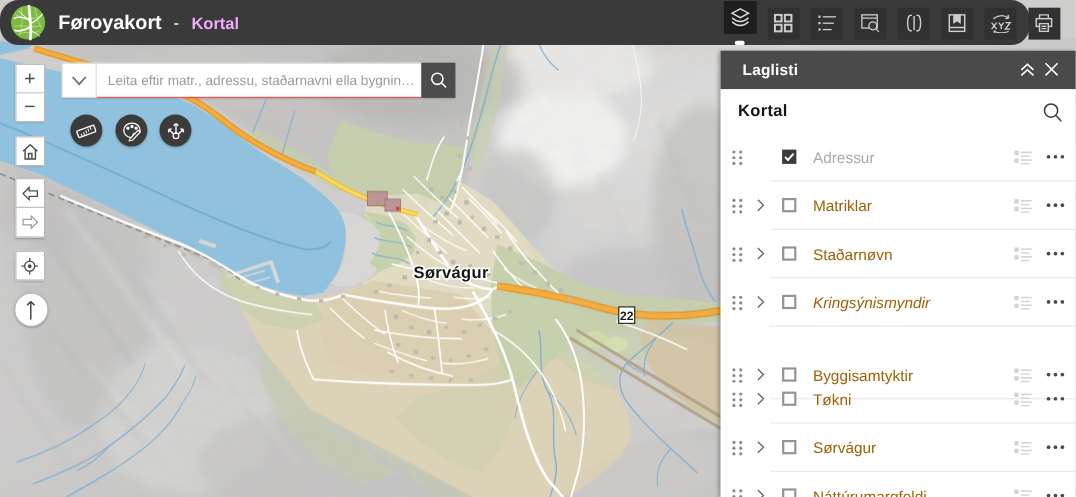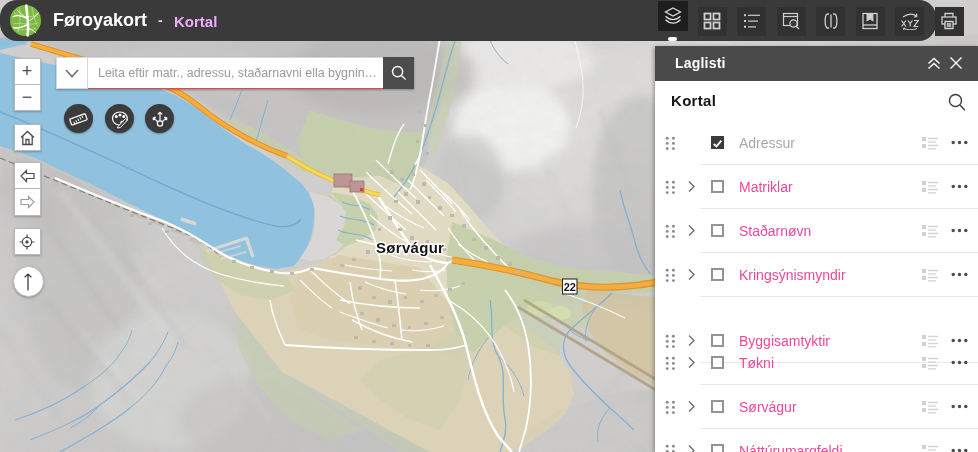--- a/index.html
+++ b/index.html
@@ -34,21 +34,21 @@
   #zgroup .z:last-child { border-top:none; height:26px; }
   #compass { position:absolute; left:12.5px; top:266px; width:31px; height:31px; border-radius:50%; background:#fff; border:1px solid #b9b9b9; z-index:10; display:flex; align-items:center; justify-content:center; box-shadow:0 1px 2px rgba(0,0,0,0.25); }
 
   
   #panel { position:absolute; left:655px; top:46px; width:323px; height:406px; background:#fff; z-index:15; box-shadow:-1px 1px 4px rgba(0,0,0,0.35); }
   #phead { position:absolute; left:0; top:0; width:323px; height:34.5px; background:#4a4a4a; }
   #phead .t { position:absolute; left:20px; top:9px; color:#fff; font-size:14px; font-weight:bold; letter-spacing:0.2px;text-align:right; }
   #players { position:absolute; left:16px; top:46px; color:#151515; font-size:15px; font-weight:bold; letter-spacing:0.3px; }
   .prow { position:absolute; left:0; width:323px; height:44px; }
   .prow .sep { position:absolute; left:45px; right:0; bottom:0; height:1px; background:#e9e9e9; }
-  .prow .lbl { position:absolute; left:84px; top:14px; font-size:14px; color:#ec4899; }
+  .prow .lbl { position:absolute; left:84px; top:14px; font-size:14px; color:#a16207; }
   .prow .lbl.gray { color:#a9a9a9; }
   .prow .cb { position:absolute; left:56px; top:15px; width:13px; height:13px; border:2px solid #949494; background:#fff; }
   .prow .cbc { position:absolute; left:56px; top:15px; width:13px; height:13px; background:#3c3c3c; }
   .prow .drag { position:absolute; left:10px; top:15px; }
   .prow .chv { position:absolute; left:32px; top:15px; }
   .prow .leg { position:absolute; left:267px; top:15px; }
   .prow .dots { position:absolute; left:296px; top:19px; }
 </style>
 </head>
 <body>
@@ -587,21 +587,21 @@
             <rect x="6" y="5.4" width="8" height="1.2"></rect>
             <rect x="6" y="12.2" width="8" height="1.2"></rect>
           </svg>
           <svg class="dots" width="17" height="5" viewBox="0 0 17 5" fill="#4a4a4a">
             <circle cx="2.2" cy="2.5" r="1.7"></circle>
             <circle cx="8.5" cy="2.5" r="1.7"></circle>
             <circle cx="14.8" cy="2.5" r="1.7"></circle>
           </svg>
           <div class="sep"></div>
         </div>
-        <div class="prow" style="top:206.5px;">
+        <div class="prow" style="top:206.5px;font-style:italic;">
           <svg class="drag" width="11" height="15" viewBox="0 0 11 15" fill="#8a8a8a">
             <circle cx="2.2" cy="2.2" r="1.45"></circle>
             <circle cx="2.2" cy="7.4" r="1.45"></circle>
             <circle cx="2.2" cy="12.600000000000001" r="1.45"></circle>
             <circle cx="8.4" cy="2.2" r="1.45"></circle>
             <circle cx="8.4" cy="7.4" r="1.45"></circle>
             <circle cx="8.4" cy="12.600000000000001" r="1.45"></circle>
           </svg>
           <svg class="chv" width="9" height="13" viewBox="0 0 9 13" fill="none" stroke="#6a6a6a" stroke-width="1.3">
             <path d="M2 1.5 L7 6.5 L2 11.5"></path>

